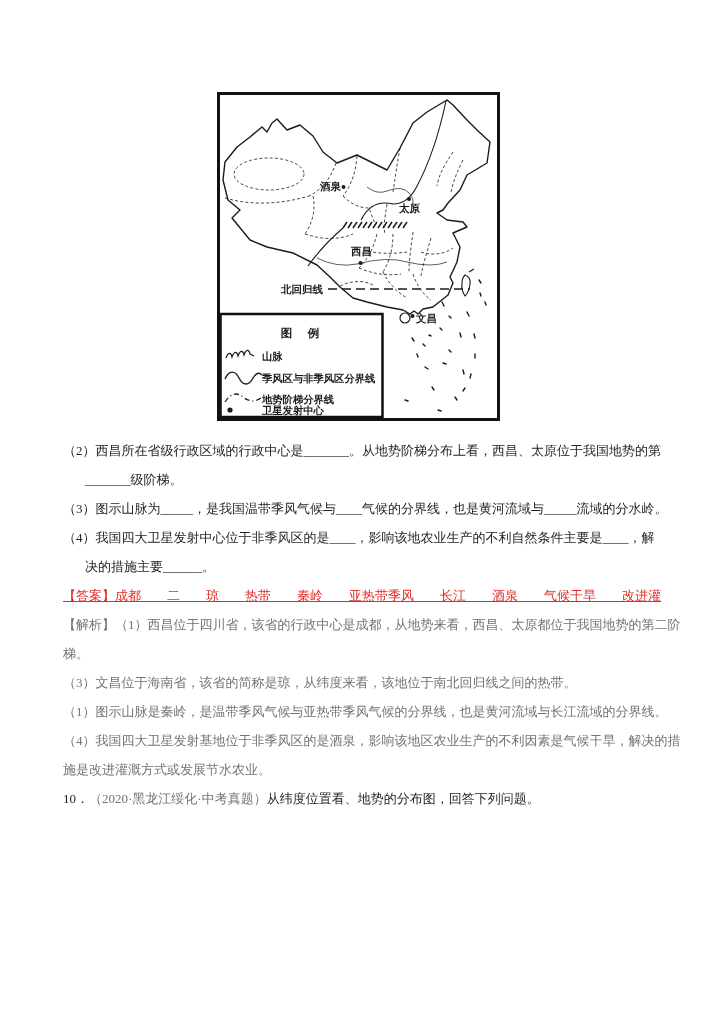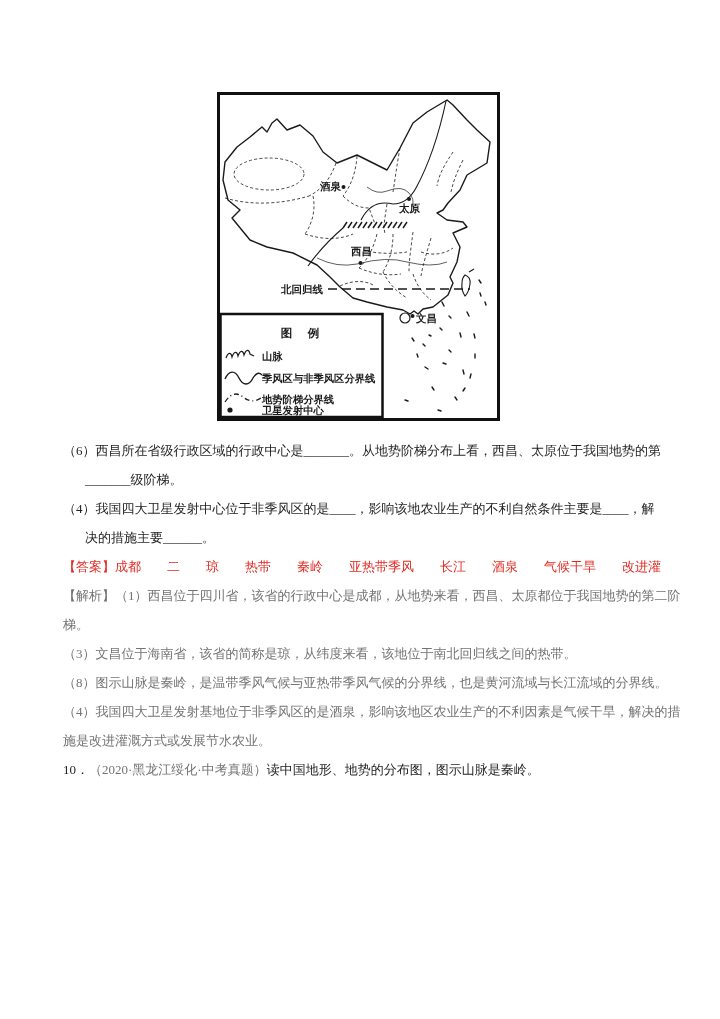--- a/index.html
+++ b/index.html
@@ -3,21 +3,21 @@
 <meta charset="utf-8">
 <style>
   html,body{margin:0;padding:0;background:#ffffff;}
   .page{position:relative;width:720px;height:1019px;background:#ffffff;overflow:hidden;
         font-family:"Liberation Serif","DejaVu Serif",serif;color:#1f1f1f;}
   .map-wrap{position:absolute;left:217px;top:92px;width:283px;height:329px;}
   .map-wrap svg{display:block;}
   .content{position:absolute;left:63px;top:436px;width:620px;font-size:13px;line-height:29px;}
   .q-line{white-space:nowrap;}
   .q-line.indent{padding-left:22px;}
-  .ans-line{color:#e02b24;white-space:pre-wrap;}
+  .ans-line{color:#e02b24;white-space:pre-wrap;text-decoration:underline;}
   .par{color:#737373;}
   .q10{color:#1f1f1f;}
   .q10 .tag{color:#737373;}
   .map-label{font-family:"Liberation Sans","DejaVu Sans",sans-serif;font-weight:bold;
              font-size:10.5px;fill:#1a1a1a;}
   .legend-label{font-family:"Liberation Sans","DejaVu Sans",sans-serif;font-weight:bold;
              font-size:10.3px;fill:#1a1a1a;}
   .legend-title{font-family:"Liberation Sans","DejaVu Sans",sans-serif;font-weight:bold;
              font-size:11.5px;fill:#1a1a1a;letter-spacing:2px;}
 </style>
@@ -116,46 +116,47 @@
         <circle cx="13" cy="318" r="2.6" fill="#1a1a1a"></circle>
         <text class="legend-label" x="45" y="322">卫星发射中心</text>
       </g>
     </svg>
   </div>
 
   <div class="content">
 
     <div>
 
-        <div class="q-line">（6）西昌所在省级行政区域的行政中心是_______。从地势阶梯分布上看，西昌、太原位于我国地势的第</div>
+        <div class="q-line">（2）西昌所在省级行政区域的行政中心是_______。从地势阶梯分布上看，西昌、太原位于我国地势的第</div>
 
         <div class="q-line indent">_______级阶梯。</div>
 
 
+        <div class="q-line">（3）图示山脉为_____，是我国温带季风气候与____气候的分界线，也是黄河流域与_____流域的分水岭。</div>
 
         <div class="q-line">（4）我国四大卫星发射中心位于非季风区的是____，影响该地农业生产的不利自然条件主要是____，解</div>
 
         <div class="q-line indent">决的措施主要______。</div>
       </div>
 
     <div>
 
         <div class="ans-line">【答案】成都　　二　　琼　　热带　　秦岭　　亚热带季风　　长江　　酒泉　　气候干旱　　改进灌</div>
 
       </div>
 
     <div>
 
         <div class="par">【解析】（1）西昌位于四川省，该省的行政中心是成都，从地势来看，西昌、太原都位于我国地势的第二阶梯。</div>
 
         <div class="par">（3）文昌位于海南省，该省的简称是琼，从纬度来看，该地位于南北回归线之间的热带。</div>
 
-        <div class="par">（8）图示山脉是秦岭，是温带季风气候与亚热带季风气候的分界线，也是黄河流域与长江流域的分界线。</div>
+        <div class="par">（1）图示山脉是秦岭，是温带季风气候与亚热带季风气候的分界线，也是黄河流域与长江流域的分界线。</div>
 
         <div class="par">（4）我国四大卫星发射基地位于非季风区的是酒泉，影响该地区农业生产的不利因素是气候干旱，解决的措施是改进灌溉方式或发展节水农业。</div>
       </div>
 
     <div class="q10">
-      <span>10．</span><span class="tag">（2020·黑龙江绥化·中考真题）</span><span>读中国地形、地势的分布图，图示山脉是秦岭。</span>
+      <span>10．</span><span class="tag">（2020·黑龙江绥化·中考真题）</span><span>从纬度位置看、地势的分布图，回答下列问题。</span>
     </div>
 
   </div>
 </div>
 
 </body></html>

